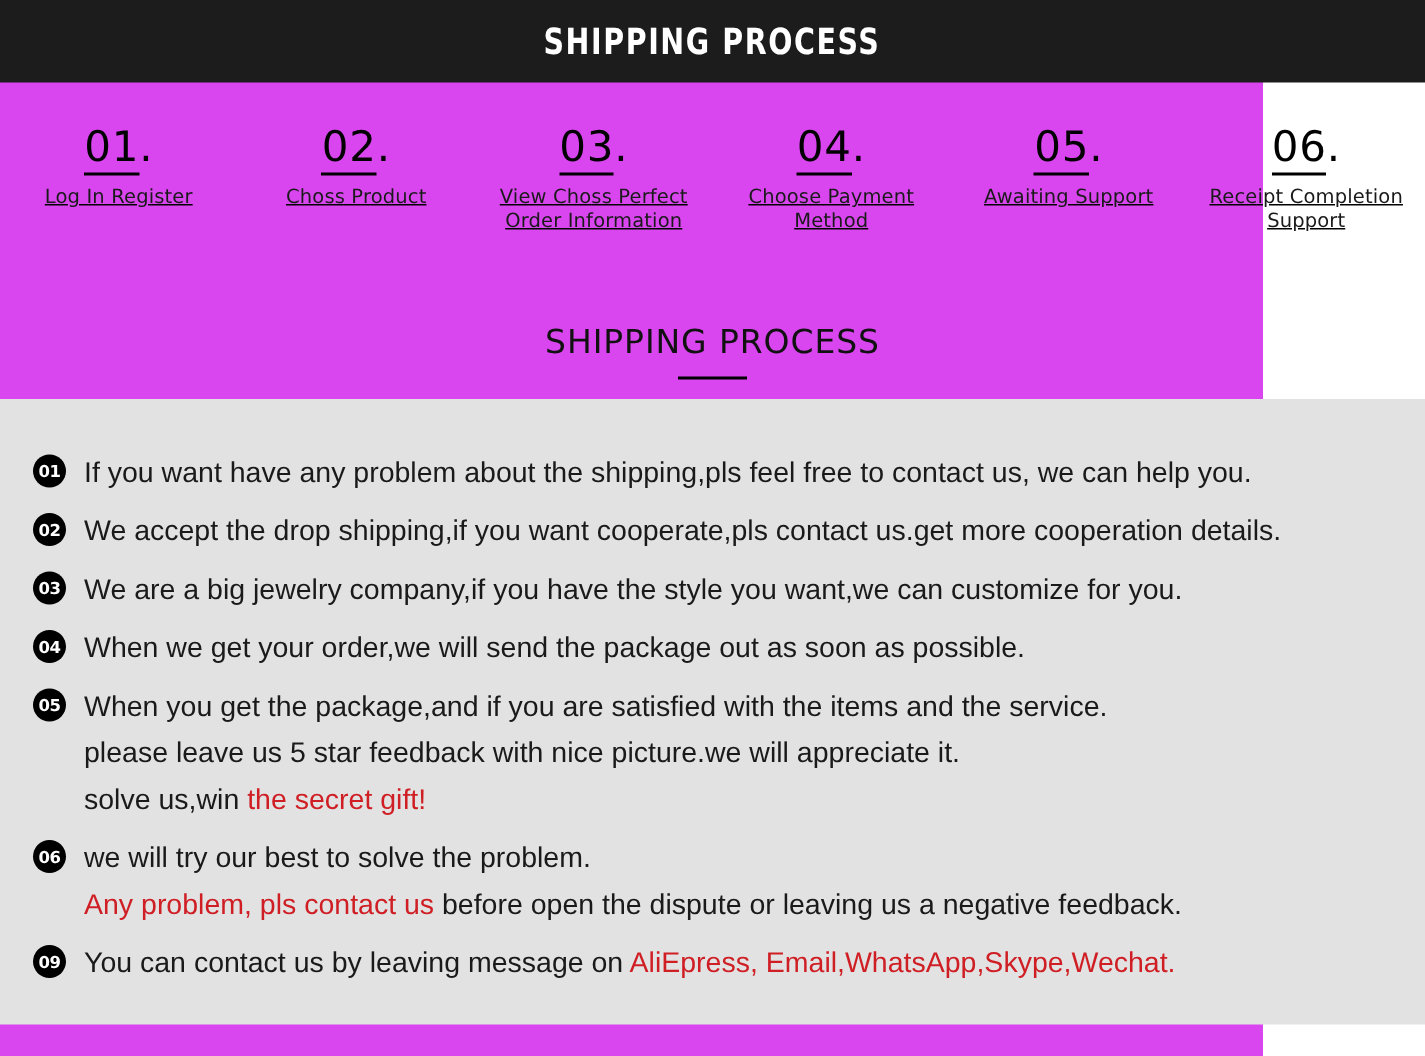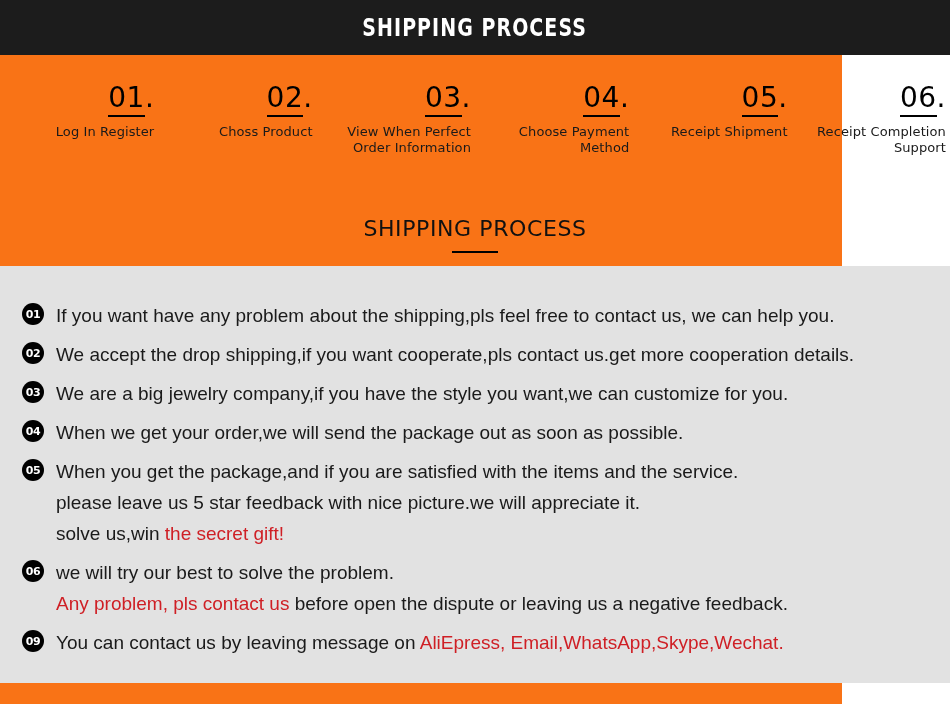--- a/index.html
+++ b/index.html
@@ -10,21 +10,21 @@
     width: 950px;
     height: 704px;
     background: #ffffff;
     font-family: "Liberation Sans", sans-serif;
     overflow: hidden;
   }
   #page {
     position: relative;
     width: 842px;
     height: 704px;
-    background: #f97316;
+    background: #d946ef;
   }
 
   
   #banner {
     position: absolute;
     left: 0;
     top: 0;
     width: 950px;
     height: 55px;
     background: #1c1c1c;
@@ -47,23 +47,24 @@
   #steps {
     position: absolute;
     left: 0;
     top: 82px;
     width: 950px;
     display: flex;
     align-items: flex-start;
   }
   .step {
     flex: 1 1 0;
-    text-align: right;
+    text-align: center;
     padding: 0 4px;
     box-sizing: border-box;
+    text-decoration: underline;
   }
   .step-num {
     display: inline-block;
     font-family: "DejaVu Sans", sans-serif;
     font-size: 28px;
     color: #000000;
     line-height: 1.15;
     letter-spacing: 0.5px;
     white-space: nowrap;
   }
@@ -161,25 +162,25 @@
 
 <div id="page">
 
   <div id="banner">
     <div id="banner-title">SHIPPING PROCESS</div>
   </div>
 
   <div id="steps">
       <div class="step"><div class="step-num"><span class="digits">01</span><span class="dot">.</span></div><div class="step-label">Log In Register</div></div>
       <div class="step"><div class="step-num"><span class="digits">02</span><span class="dot">.</span></div><div class="step-label">Choss Product</div></div>
-      <div class="step"><div class="step-num"><span class="digits">03</span><span class="dot">.</span></div><div class="step-label">View When Perfect
+      <div class="step"><div class="step-num"><span class="digits">03</span><span class="dot">.</span></div><div class="step-label">View Choss Perfect
 Order Information</div></div>
       <div class="step"><div class="step-num"><span class="digits">04</span><span class="dot">.</span></div><div class="step-label">Choose Payment
 Method</div></div>
-      <div class="step"><div class="step-num"><span class="digits">05</span><span class="dot">.</span></div><div class="step-label">Receipt Shipment</div></div>
+      <div class="step"><div class="step-num"><span class="digits">05</span><span class="dot">.</span></div><div class="step-label">Awaiting Support</div></div>
       <div class="step"><div class="step-num"><span class="digits">06</span><span class="dot">.</span></div><div class="step-label">Receipt Completion
 Support</div></div>
     </div>
 
   <div id="subtitle-wrap">
     <div id="subtitle">SHIPPING PROCESS</div>
     <div id="subtitle-rule"></div>
   </div>
 
   <div id="panel">

